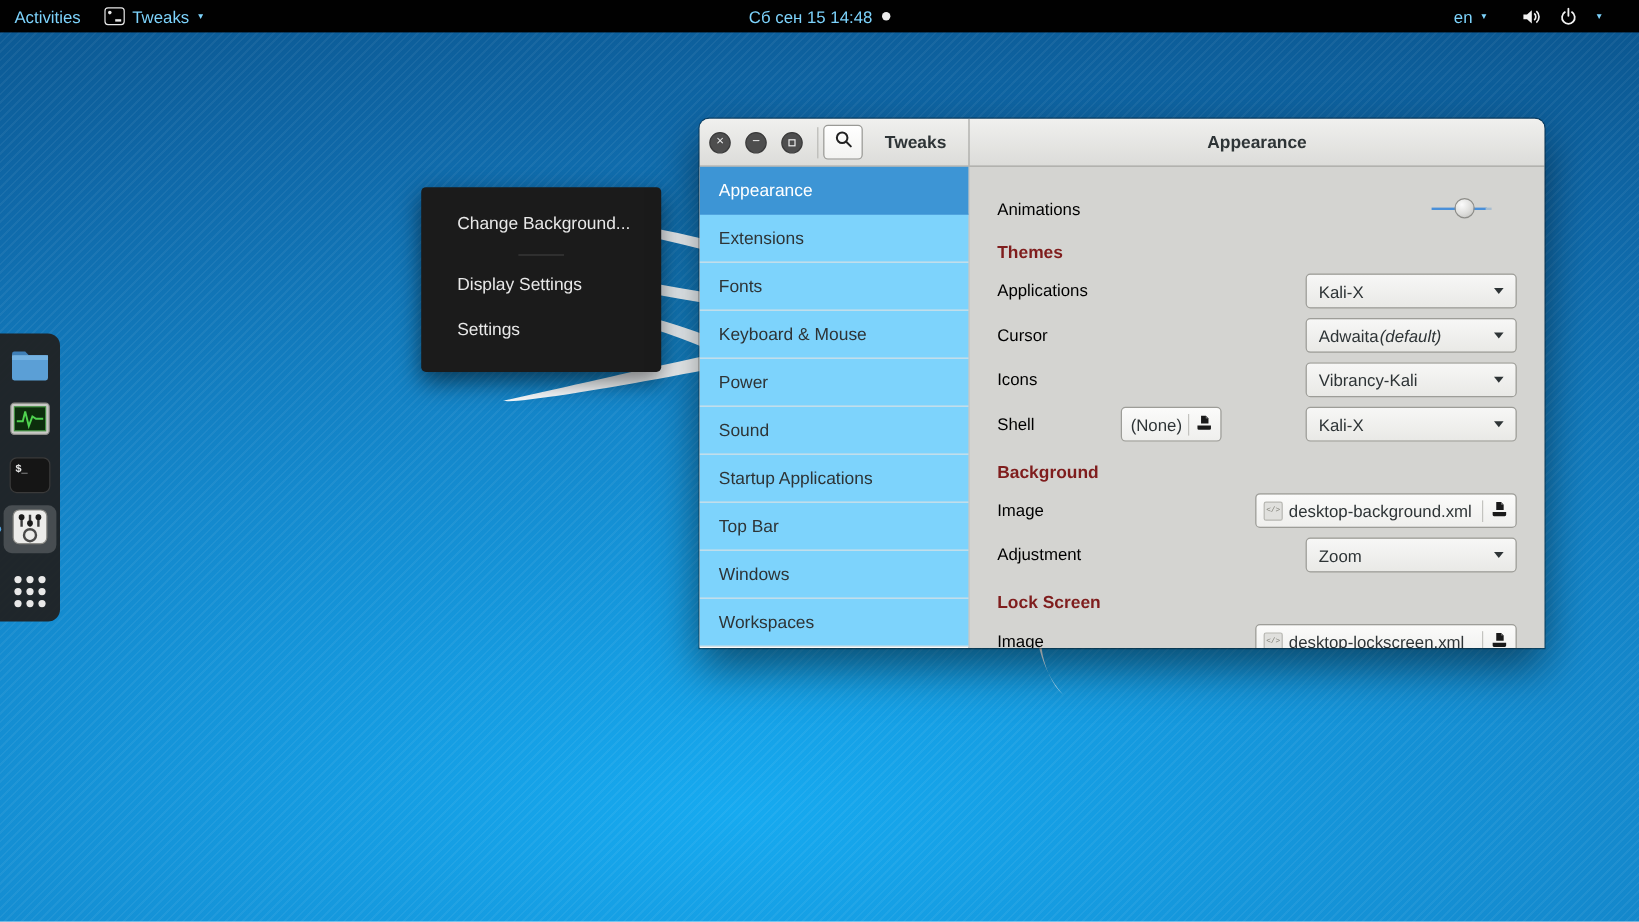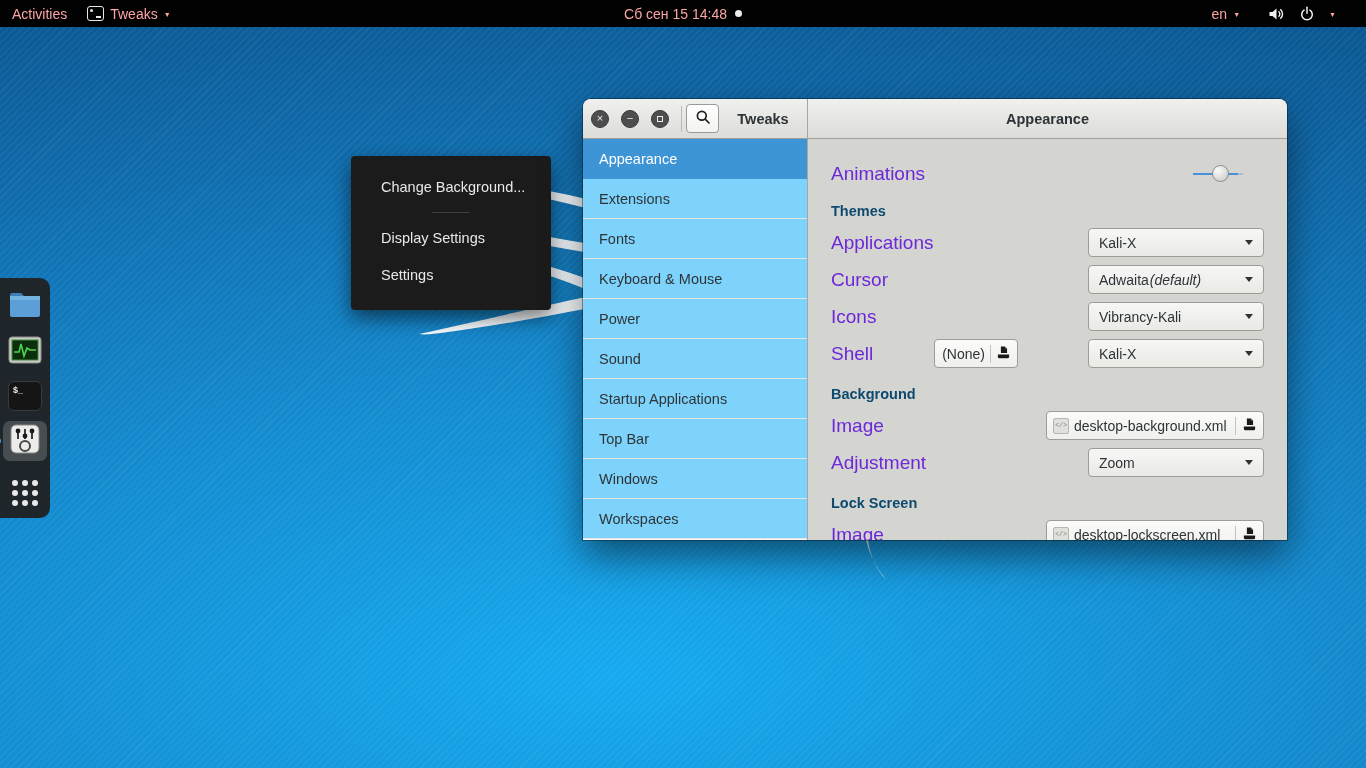--- a/index.html
+++ b/index.html
@@ -9,21 +9,21 @@
   
   .desktop { position:absolute; inset:0;
     background:
       repeating-linear-gradient(135deg, rgba(255,255,255,0.05) 0 1.5px, rgba(255,255,255,0) 1.5px 5px),
       radial-gradient(130% 95% at 45% 88%, #16aaf0 0%, #1489cd 42%, #0f68a8 78%, #0b568f 100%);
   }
   .swirls { position:absolute; inset:0; pointer-events:none; }
 
   
   .topbar { position:absolute; left:0; top:0; width:1366px; height:27px;
-    background:#010101; color:#fca5a5; font-size:14px;
+    background:#010101; color:#7dd3fc; font-size:14px;
     display:flex; align-items:center; z-index:50; }
   .tb-left { display:flex; align-items:center; gap:20px; padding-left:12px; }
   .tb-item { display:flex; align-items:center; gap:6px; cursor:default; }
   .caret { font-size:7px; line-height:1; position:relative; top:1px; }
   .tb-appicon { width:17px; height:15px; border:1.4px solid #e8e8e8; border-radius:3px;
     position:relative; }
   .tb-appicon::before { content:""; position:absolute; left:2px; top:2px; width:3px; height:3px;
     border-radius:50%; background:#e8e8e8; }
   .tb-appicon::after { content:""; position:absolute; right:2px; bottom:2px; width:5px; height:1.6px;
     background:#e8e8e8; }
@@ -79,23 +79,23 @@
   .sidebar { position:absolute; left:0; top:40px; bottom:0; width:225px; background:#fbfbfa;
     border-right:1px solid #a6a6a2; }
   .side-row { height:40px; line-height:40px; padding-left:16px; font-size:14.5px; color:#2e3436;
     border-bottom:1px solid #e3e3e1; background:#7dd3fc; cursor:default; }
   .side-row.selected { background:#3d95d5; color:#ffffff; border-bottom-color:#3d95d5; }
 
   
   .main { position:absolute; left:225px; top:40px; right:0; bottom:0; background:#d4d4d1;
     overflow:hidden; }
   .row { position:absolute; left:23px; right:23px; height:29px; }
-  .row-label { font-size:19px; color:#6d28d9; line-height:29px; }
+  .row-label { font-size:14px; color:#000000; line-height:29px; }
   .sect { position:absolute; left:23px; right:6px; height:28px; line-height:28px;
-    font-size:14.5px; font-weight:bold; color:#0c4a6e; }
+    font-size:14.5px; font-weight:bold; color:#7f1d1d; }
   .combo { position:absolute; right:0; top:0; width:176px; height:29px;
     background:linear-gradient(#f7f7f6,#e9e9e6); border:1px solid #9d9d98; border-radius:4px;
     display:flex; align-items:center; padding:0 10px; font-size:14px; color:#2e3436; cursor:default; }
   .combo .arrow { margin-left:auto; width:0; height:0; border-left:4.5px solid transparent;
     border-right:4.5px solid transparent; border-top:5.5px solid #2e3436; }
   .italic { font-style:italic; margin-left:1px; }
   .filebtn { position:absolute; right:0; top:0; width:218px; height:29px;
     background:linear-gradient(#fbfbfa,#efefed); border:1px solid #9d9d98; border-radius:4px;
     display:flex; align-items:center; padding:0 6px; font-size:14px; color:#2e3436; cursor:default; }
   .filebtn .fname { flex:1; white-space:nowrap; overflow:hidden; margin:0 6px 0 5px; }

